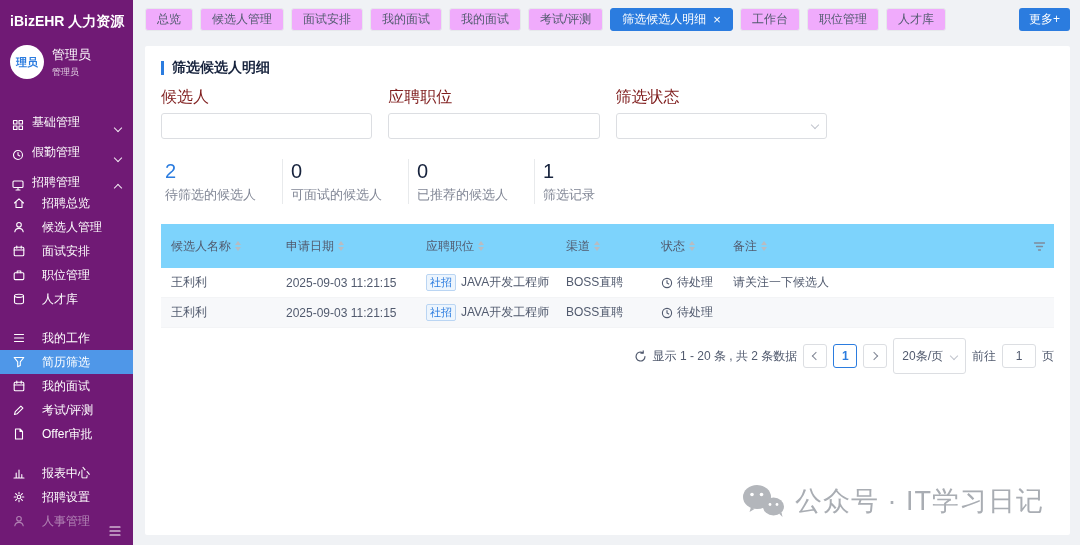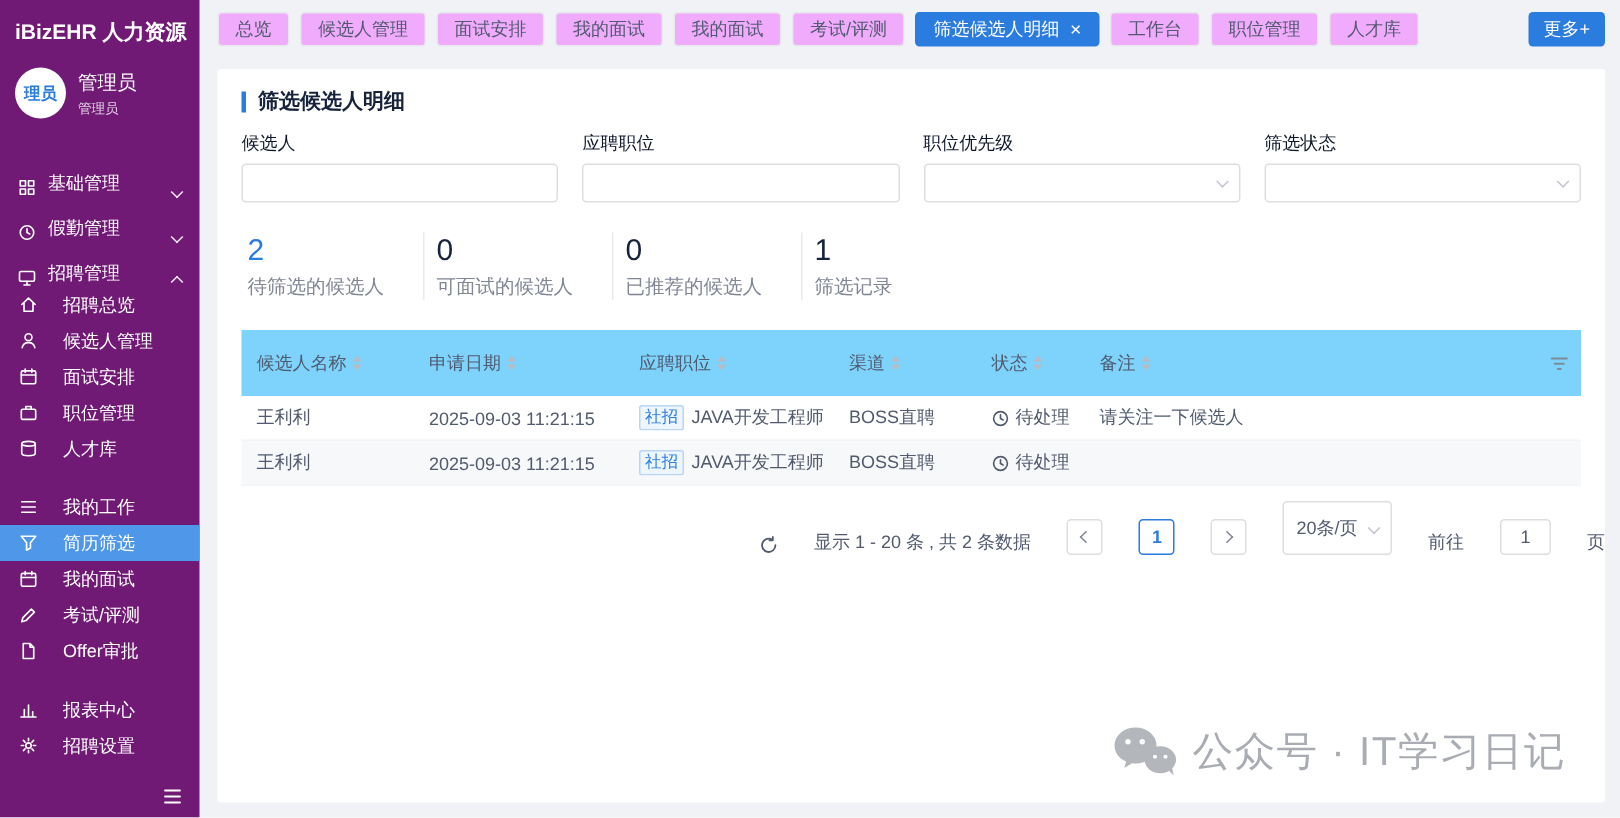--- a/index.html
+++ b/index.html
@@ -33,21 +33,21 @@
 .tab-close{margin-left:7px;font-size:13px;line-height:1}
 .more-btn{margin-left:auto;height:23px;display:inline-flex;align-items:center;padding:0 10px;background:#2b7cdf;color:#ffffff;border-radius:3px;cursor:pointer;margin-right:10px;white-space:nowrap}
 
 
 .card{position:absolute;left:145px;top:46px;width:925px;height:489px;background:#fff;border-radius:2px;overflow:hidden}
 .title-row{display:flex;align-items:center;gap:8px;padding:13px 16px 10px}
 .title-accent{width:3px;height:14px;background:#2b7cdf}
 .page-title{font-size:14px;font-weight:bold;color:#17233d}
 
 .filters{display:grid;grid-template-columns:repeat(4,1fr);column-gap:16px;padding:0 16px 6px}
-.flabel{font-size:12px;color:#0f172a;margin-bottom:5px}
+.flabel{font-size:16px;color:#7f1d1d;margin-bottom:5px}
 .fctrl{position:relative}
 .finput{width:100%;height:26px;border:1px solid #dcdee2;border-radius:3px;padding:0 8px;font-size:12px;color:#515a6e;outline:none;background:#fff}
 .fselect .chev{position:absolute;right:9px;top:9px;color:#c0c4cc}
 
 .stats{display:flex;align-items:stretch;padding:14px 16px 16px}
 .stat{padding:0 26px 0 8px;border-right:1px solid #e8eaec;cursor:pointer}
 .stat:first-child{padding-left:4px}
 .stat:last-child{border-right:none}
 .stat-value{font-size:20px;color:#17233d;line-height:24px}
 .stat.active .stat-value{color:#2b7cdf}
@@ -59,21 +59,21 @@
 .th{display:flex;align-items:center;gap:4px;padding-left:10px;white-space:nowrap}
 .th-filter{justify-content:flex-end;padding-right:8px;padding-left:0}
 .th-filter svg{width:13px;height:13px;stroke:#7f8a99;fill:none;stroke-width:1.3;stroke-linecap:round}
 .tr{height:30px;border-bottom:1px solid #f3f4f6}
 .tr.striped{background:#f7f8fa}
 .td{padding-left:10px;white-space:nowrap;display:flex;align-items:center;overflow:hidden}
 .tag{color:#2b7cdf;background:#edf5fd;border:1px solid #bad5f3;border-radius:2px;font-size:11px;line-height:15px;padding:0 3px;margin-right:5px;flex:none}
 .status-ic{margin-right:4px;display:flex}
 .status-ic svg{width:12px;height:12px;stroke:#515a6e;fill:none;stroke-width:1.1;stroke-linecap:round}
 
-.pager{display:flex;align-items:flex-end;justify-content:flex-end;gap:24px;padding:10px 0 0;color:#515a6e}
+.pager{display:flex;align-items:center;justify-content:flex-end;gap:6px;padding:10px 16px 0;color:#515a6e}
 .refresh{display:flex;cursor:pointer}
 .refresh svg{width:13px;height:13px;stroke:#515a6e;fill:none;stroke-width:1.3;stroke-linecap:round;stroke-linejoin:round}
 .pbtn{min-width:24px;height:24px;border:1px solid #dcdee2;border-radius:3px;display:inline-flex;align-items:center;justify-content:center;background:#fff;cursor:pointer;color:#808695}
 .pbtn.pactive{border-color:#2b7cdf;color:#2b7cdf;font-weight:bold}
 .psize{height:36px;border:1px solid #dcdee2;border-radius:3px;display:inline-flex;align-items:center;gap:8px;padding:0 8px;cursor:pointer;background:#fff}
 .psize .chev{color:#c0c4cc}
 .pgoto{width:34px;height:24px;border:1px solid #dcdee2;border-radius:3px;text-align:center;font-size:12px;color:#515a6e;outline:none}
 
 .watermark{position:absolute;right:26px;bottom:16px;display:flex;align-items:center;gap:10px;color:#a9adb3;font-size:27px;letter-spacing:1px}
 .watermark svg{flex:none}
@@ -235,20 +235,29 @@
     </div>
     <div class="nav-item">
       <span class="nic">
           <svg viewBox="0 0 12 12">
             <circle cx="6" cy="6" r="1.8"></circle>
             <path d="M6 1.2v1.6M6 9.2v1.6M1.2 6h1.6M9.2 6h1.6M2.6 2.6l1.1 1.1M8.3 8.3l1.1 1.1M9.4 2.6L8.3 3.7M3.7 8.3L2.6 9.4"></path>
           </svg>
         </span>
       <span>招聘设置</span>
     </div>
+    <div class="nav-item disabled">
+      <span class="nic">
+          <svg viewBox="0 0 12 12">
+            <circle cx="6" cy="3.8" r="2.3"></circle>
+            <path d="M1.8 10.8c.4-2.3 2.1-3.4 4.2-3.4s3.8 1.1 4.2 3.4"></path>
+          </svg>
+        </span>
+      <span>人事管理</span>
+    </div>
   </nav>
 
   <div class="collapse">
     <svg viewBox="0 0 14 14">
         <path d="M2 3h10M2 7h10M2 11h10"></path>
       </svg>
   </div>
 </aside>
 
 <div class="topbar">
@@ -295,24 +304,20 @@
   </div>
 
   <div class="filters">
     <div>
       <div class="flabel">候选人</div>
       <div class="fctrl"><input class="finput" style=""></div>
     </div>
     <div>
       <div class="flabel">应聘职位</div>
       <div class="fctrl"><input class="finput" style=""></div>
-    </div>
-    <div>
-      <div class="flabel">职位优先级</div>
-      <div class="fctrl fselect"><input class="finput" readonly="" style=""><span class="chev down"></span></div>
     </div>
     <div>
       <div class="flabel">筛选状态</div>
       <div class="fctrl fselect"><input class="finput" readonly="" style=""><span class="chev down"></span></div>
     </div>
   </div>
 
   <div class="stats">
     <div class="stat active">
       <div class="stat-value">2</div>

